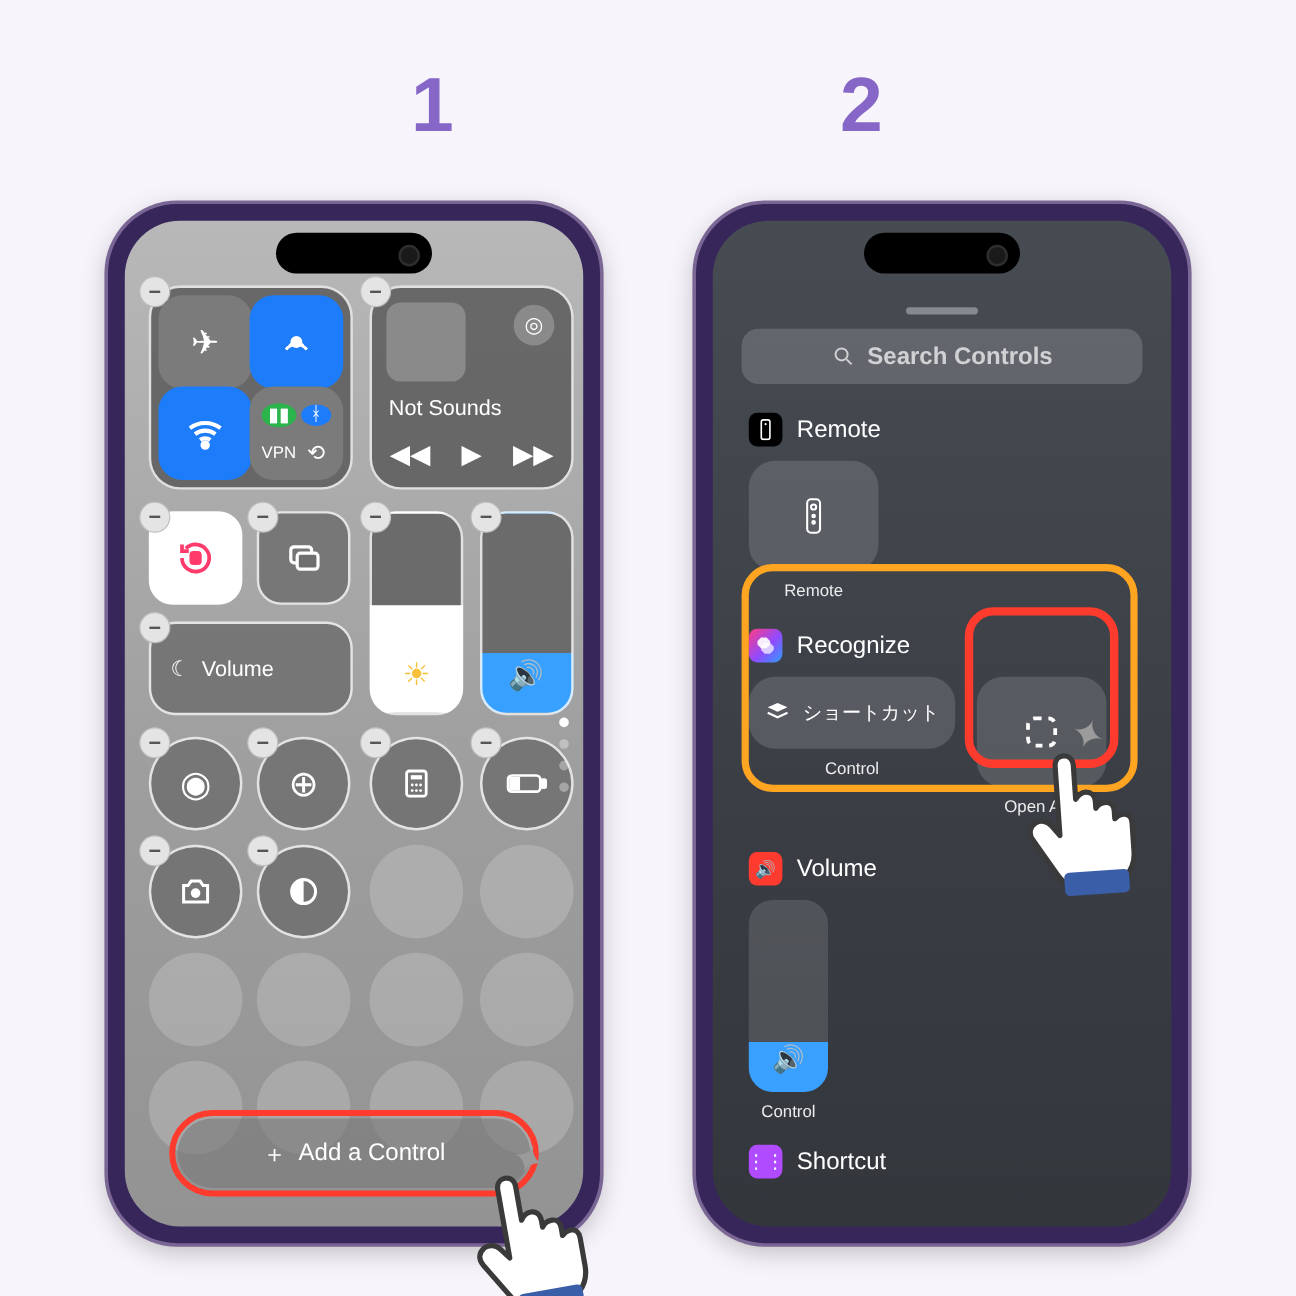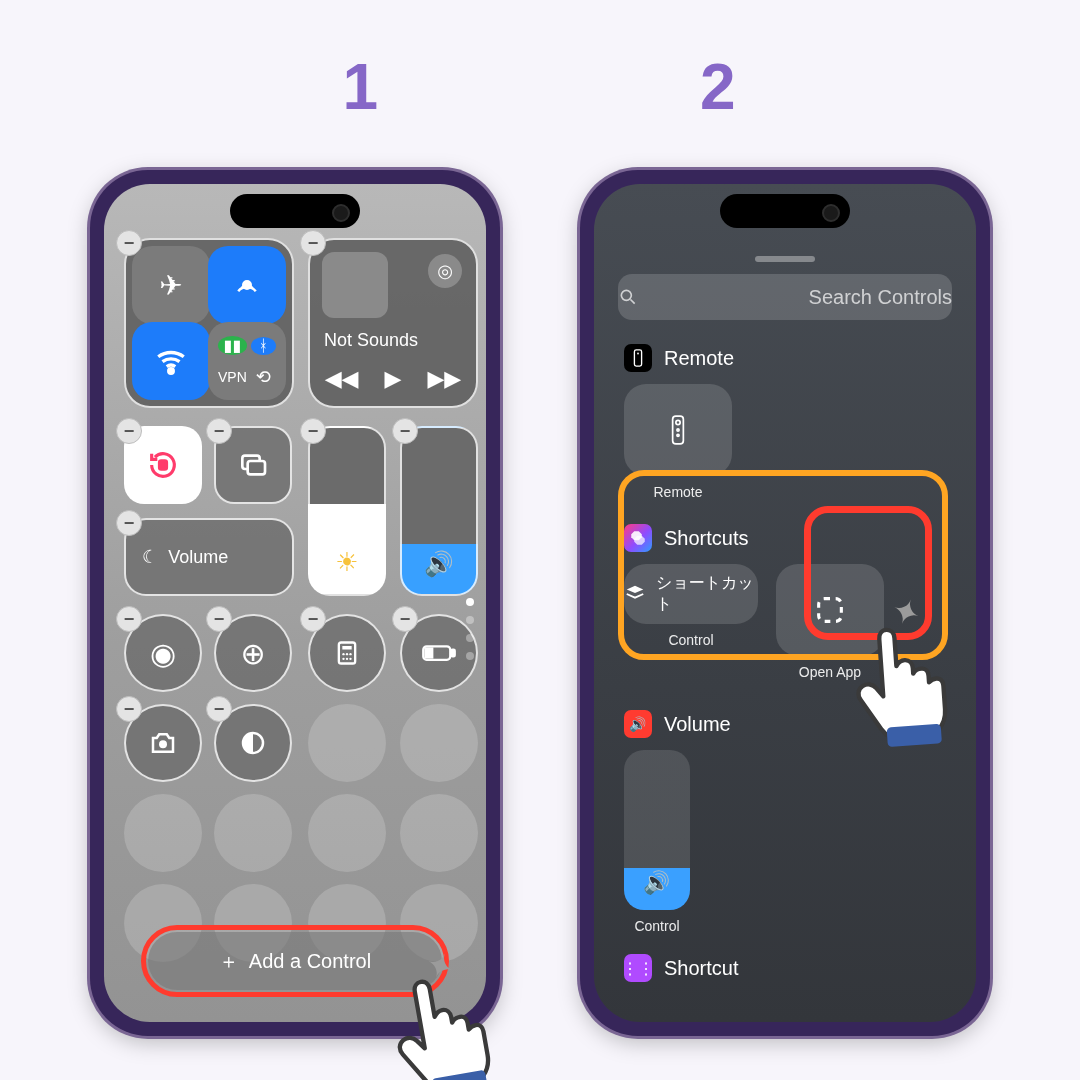--- a/index.html
+++ b/index.html
@@ -130,34 +130,34 @@
     outline:5px solid var(--red-hi);outline-offset:2px;
   }
   
   .sheet{
     position:absolute;inset:58px 0 0 0;
     padding:14px 24px 0 24px;
   }
   .handle{width:60px;height:6px;border-radius:3px;background:rgba(255,255,255,.35);margin:0 auto 12px;}
   .search{
     height:46px;border-radius:14px;background:rgba(255,255,255,.16);
-    display:flex;align-items:center;justify-content:space-between;gap:10px;
-    color:rgba(255,255,255,.7);font-size:20px;
+    display:flex;align-items:center;justify-content:center;gap:10px;
+    color:rgba(255,255,255,.7);font-size:20px;font-weight:bold;
   }
   .section-h{display:flex;align-items:center;gap:12px;margin:24px 0 12px 6px;font-size:20px;}
   .section-h .ico{width:28px;height:28px;border-radius:7px;display:flex;align-items:center;justify-content:center;font-size:16px;}
   .ico.black{background:#000;}
   .ico.shortcut{background:linear-gradient(135deg,#ff3b82,#8f4bff 55%,#2f9dff);}
   .ico.red{background:#ff3b30;}
   .ico.purple{background:#b04bff;}
   .cards{display:flex;gap:18px;flex-wrap:wrap;padding-left:6px;}
   .card{display:flex;flex-direction:column;align-items:center;gap:8px;}
   .card .box{width:108px;height:92px;border-radius:22px;background:rgba(255,255,255,.14);display:flex;align-items:center;justify-content:center;font-size:34px;color:#fff;}
   .card .lbl{font-size:14px;color:rgba(255,255,255,.9);white-space:nowrap;}
-  .card.wide .box{width:134px;height:60px;font-size:16px;gap:10px;display:flex;}
+  .card.wide .box{width:172px;height:60px;font-size:16px;gap:10px;display:flex;}
   .volbar{width:66px;height:160px;border-radius:20px;background:linear-gradient(180deg,rgba(255,255,255,.12) 74%,#3aa0ff 74%);position:relative;}
   .volbar .spk{position:absolute;bottom:14px;left:50%;transform:translateX(-50%);font-size:22px;color:#fff;}
   
   .hi-orange{
     position:absolute;left:24px;right:28px;top:286px;height:190px;
     border:6px solid var(--orange-hi);border-radius:26px;pointer-events:none;
   }
   .hi-red{
     position:absolute;left:210px;top:322px;width:128px;height:134px;
     border:7px solid var(--red-hi);border-radius:24px;pointer-events:none;
@@ -359,21 +359,21 @@
         </div>
       </div>
 
       <div class="section-h">
         <span class="ico shortcut">
           <svg viewBox="0 0 24 24" width="18" height="18" fill="#fff">
               <path d="M7 3h6l4 4v4l-4 4H7l-4-4V7z" opacity=".9"></path>
               <path d="M11 9h6l4 4v4l-4 4h-6l-4-4v-4z" opacity=".7"></path>
             </svg>
         </span>
-        <span>Shortcuts</span>
+        <span>Recognize</span>
       </div>
       <div class="cards">
         <div class="card wide">
           <div class="box">
             <span>
               <svg viewBox="0 0 24 24" width="22" height="22" fill="#fff">
                   <path d="M12 3l9 4-9 4-9-4z"></path>
                   <path d="M3 12l9 4 9-4" fill="none" stroke="#fff" stroke-width="2"></path>
                 </svg>
             </span>

